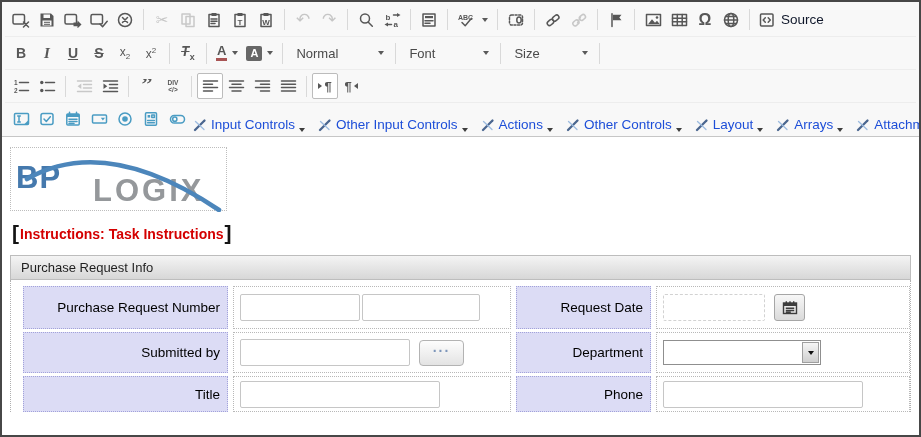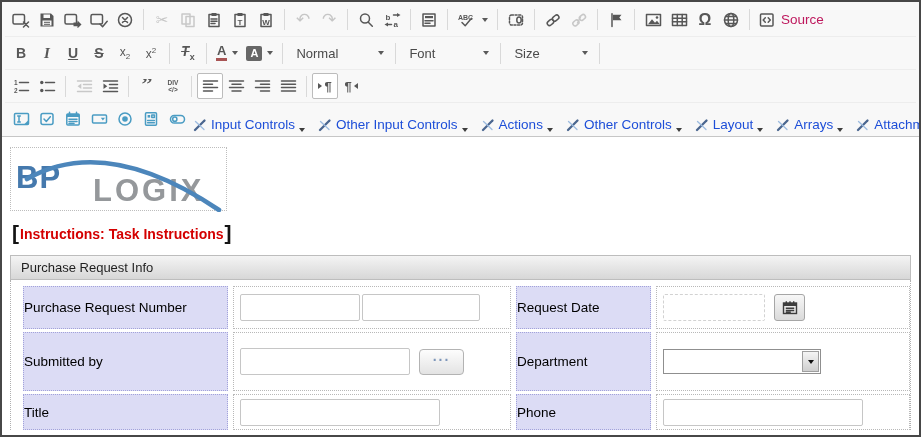--- a/index.html
+++ b/index.html
@@ -40,42 +40,42 @@
          padding:0 6px 0 8px;font-size:13px;color:#4a4a4a}
   .w-normal{width:102px}.w-font{width:94px}.w-size{width:88px}
   .divic i{display:block;font-style:normal;font-size:6.5px;font-weight:bold;line-height:7px;text-align:center;letter-spacing:0}
   .quoteic{font-family:"Liberation Serif",serif;font-weight:bold;font-size:22px;line-height:10px;height:14px;overflow:hidden}
   .pil{font-weight:bold;font-size:13px}
   .tri-r{width:0;height:0;border-top:3.5px solid transparent;border-bottom:3.5px solid transparent;border-left:4.5px solid #575757}
   .tri-l{width:0;height:0;border-top:3.5px solid transparent;border-bottom:3.5px solid transparent;border-right:4.5px solid #575757}
   .fmenu{display:flex;align-items:flex-end;height:26px;padding:0 2px;margin-right:8px;font-size:13.5px;color:#1d4ed8;white-space:nowrap}
   .fmenu svg{margin-right:4px}
   .fmenu .caret{border-top-color:#3d3d3d;margin-left:4px}
-  .srclbl{font-size:13.5px;color:#be185d;margin-left:4px}
+  .srclbl{font-size:13.5px;color:#0f172a;margin-left:4px}
 
   
   .content{padding:10px 8px 0 8px}
   .logo-row{display:flex;gap:5px;height:64px}
   .logo-cell{width:217px;border:1px dotted #bdbdbd;position:relative;background:#fff;flex:none}
   .logo-bp{position:absolute;left:5px;bottom:14px;font-weight:bold;font-size:31px;color:#4579ad;letter-spacing:1px}
   .logo-logix{position:absolute;left:82px;bottom:1px;font-weight:bold;font-size:31px;color:#95989b;letter-spacing:3px}
   .logo-swoosh{position:absolute;left:0;top:0}
   .title-cell{flex:1;border:1px dotted #c8c8c8;display:flex;align-items:center;padding-left:9px;
               font-size:20px;color:#2b59c3}
   .instructions{margin:15px 0 13px 1px;font-size:14px;font-weight:bold;color:#d40000;display:flex;align-items:center}
   .bracket{color:#141414;font-size:21px;font-weight:bold;line-height:15px;margin:0 1px;position:relative;top:-2px}
   .section-header{height:25px;display:flex;align-items:center;padding-left:10px;
                   background:linear-gradient(#f4f4f4,#d7d7d7);border:1px solid #bdbdbd;
                   font-size:13px;color:#1f1f1f}
   .section-body{border-left:1px dotted #b0b0b0;border-right:1px dotted #b0b0b0;padding:6px 0 0 12px}
   .frow{display:grid;grid-template-columns:205px 278px 135px 1fr;gap:5px;margin-bottom:3px}
-  .lbl{background:#dcdcf5;border:1px dotted #a2a2da;display:flex;align-items:center;
+  .lbl{background:#dcdcf5;border:1px dotted #a2a2da;display:flex;align-items:center;justify-content:flex-end;
        padding-right:7px;font-size:13.5px;color:#000}
   .fld{border:1px dotted #b8b8b8;display:flex;align-items:center;padding:0 6px}
-  .r1{height:43px}.r2{height:59px}.r3{height:36px}
+  .r1{height:43px}.r2{height:41px}.r3{height:36px}
   input.ti{height:27px;border:1px solid #c6c6c6;border-radius:2px;font-size:13px;padding:0 5px;outline:none;background:#fff}
   .ti.dashed{border-style:dashed;border-color:#d2d2d2}
   .btn-cal{width:31px;height:27px;margin-left:9px;background:linear-gradient(#f7f7f7,#dadada);
            border:1px solid #a6a6a6;border-radius:3px;display:flex;align-items:center;justify-content:center;flex:none}
   .icd{stroke:#3d3d3d;fill:none;stroke-width:1.4}
   .fd{fill:#3d3d3d;stroke:none}
   .btn-dots{width:45px;height:26px;margin-left:9px;background:linear-gradient(#fdfdfd,#e3e3e3);
             border:1px solid #b3b3b3;border-radius:4px;color:#7d96ba;font-weight:bold;letter-spacing:2px;
             font-size:14px;display:flex;align-items:flex-start;justify-content:center;line-height:13px}
   .sel{width:158px;height:25px;border:1px solid #8f8f8f;background:#fff;position:relative;

